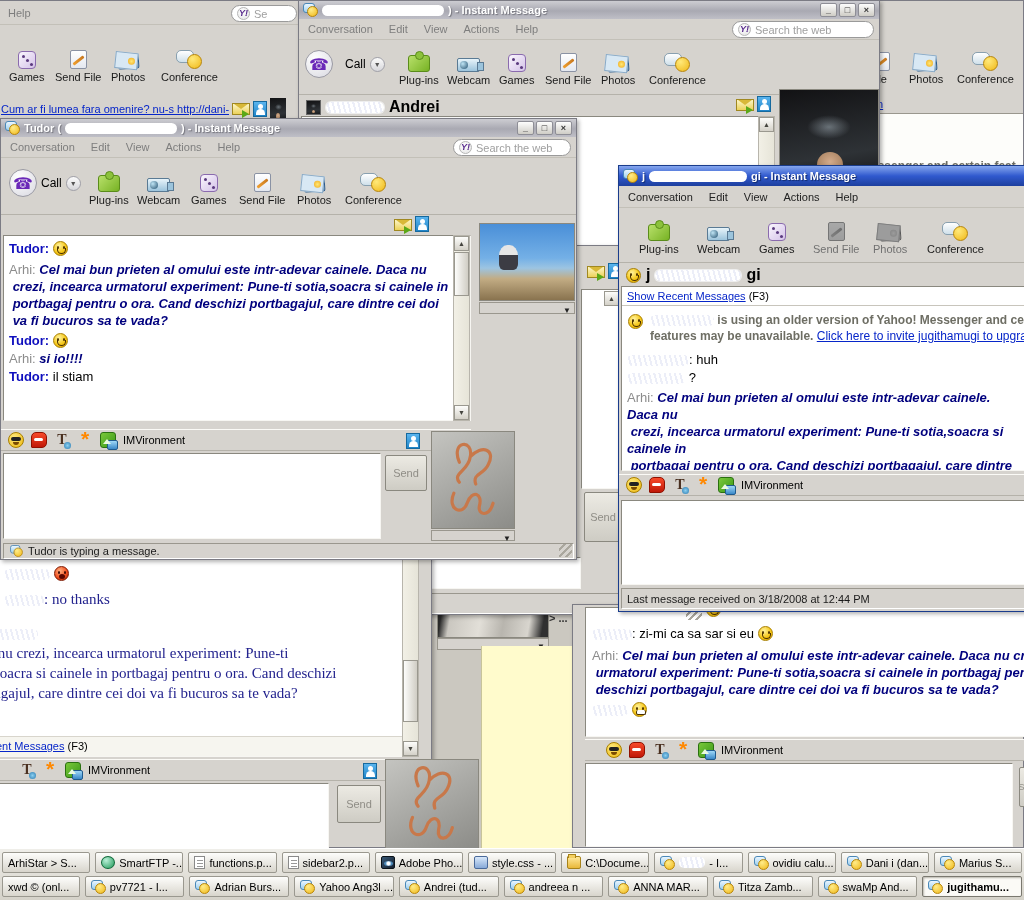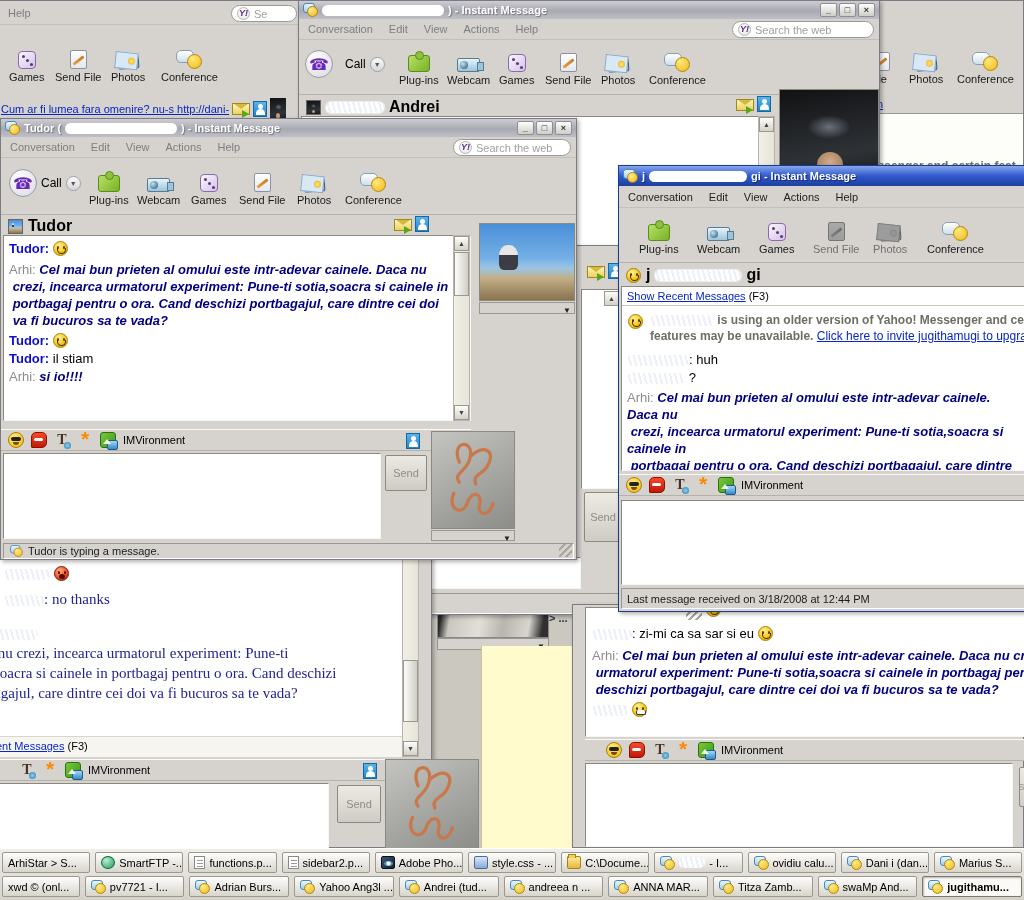--- a/index.html
+++ b/index.html
@@ -392,35 +392,31 @@
           </span>
           <span>Photos</span>
         </div>
       <div class="titem" style="left:344px;top:9px">
           <span class="ticon">
             <span class="ic-conf"></span>
           </span>
           <span>Conference</span>
         </div>
     </div>
-    <div class="namerow" style="position:absolute;left:0;top:96px;width:380px" actable="false">
-      <span class="avatar-mini photo-rock"></span>
-      <span>Tudor</span>
-    </div>
     <span class="ic-env" style="position:absolute;left:393px;top:100px"></span>
     <span class="ic-buddy" style="position:absolute;left:414px;top:97px"></span>
     <div class="sunken" style="position:absolute;left:2px;top:116px;width:468px;height:186px;overflow:hidden;padding:3px 5px">
       <div class="msg"><span class="from-blue">Tudor:</span> <span class="sm"></span></div>
       <div class="msg" style="margin-top:4px"><span class="from-gray">Arhi:</span> <span class="arhi pre">Cel mai bun prieten al omului este intr-adevar cainele. Daca nu
  crezi, incearca urmatorul experiment: Pune-ti sotia,soacra si cainele in
  portbagaj pentru o ora. Cand deschizi portbagajul, care dintre cei doi
  va fi bucuros sa te vada?</span></div>
       <div class="msg" style="margin-top:3px"><span class="from-blue">Tudor:</span> <span class="sm"></span></div>
+      <div class="msg"><span class="from-gray">Arhi:</span> <span class="arhi">si io!!!!</span></div>
       <div class="msg"><span class="from-blue">Tudor:</span> <span>il stiam</span></div>
-      <div class="msg"><span class="from-gray">Arhi:</span> <span class="arhi">si io!!!!</span></div>
     </div>
     <div class="vscroll" style="left:452px;top:116px;height:186px">
       <span class="sbtn" style="top:0">▲</span>
       <div class="sthumb" style="top:16px;height:44px"></div>
       <span class="sbtn" style="bottom:0;top:auto">▼</span>
     </div>
     <div class="photo-rock" style="position:absolute;left:478px;top:104px;width:96px;height:78px;border:1px solid #8a887f"></div>
     <div style="position:absolute;left:478px;top:183px;width:96px;height:12px;background:#d6d3ce;border:1px solid #9a978e;text-align:right;padding-right:3px"><span class="ddarrow">▼</span></div>
     <div class="imvbar" style="left:0;top:310px;width:470px">
       <span class="ib ib-cool"></span>

